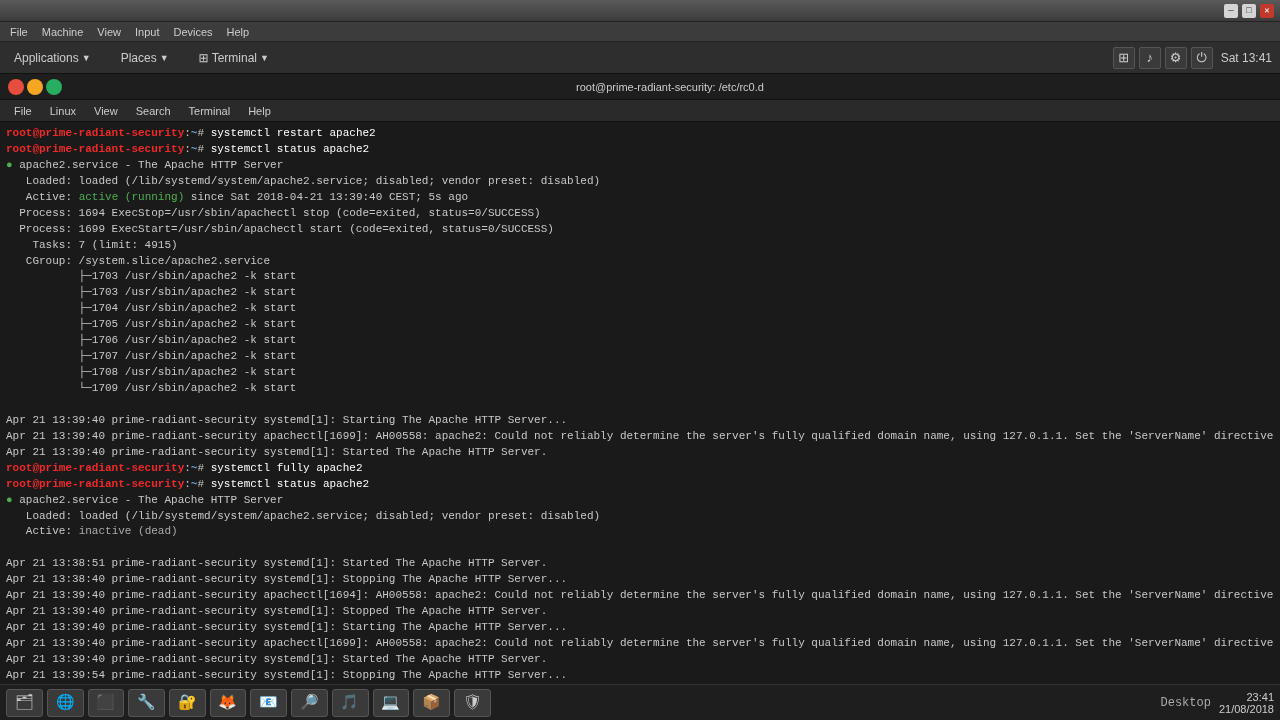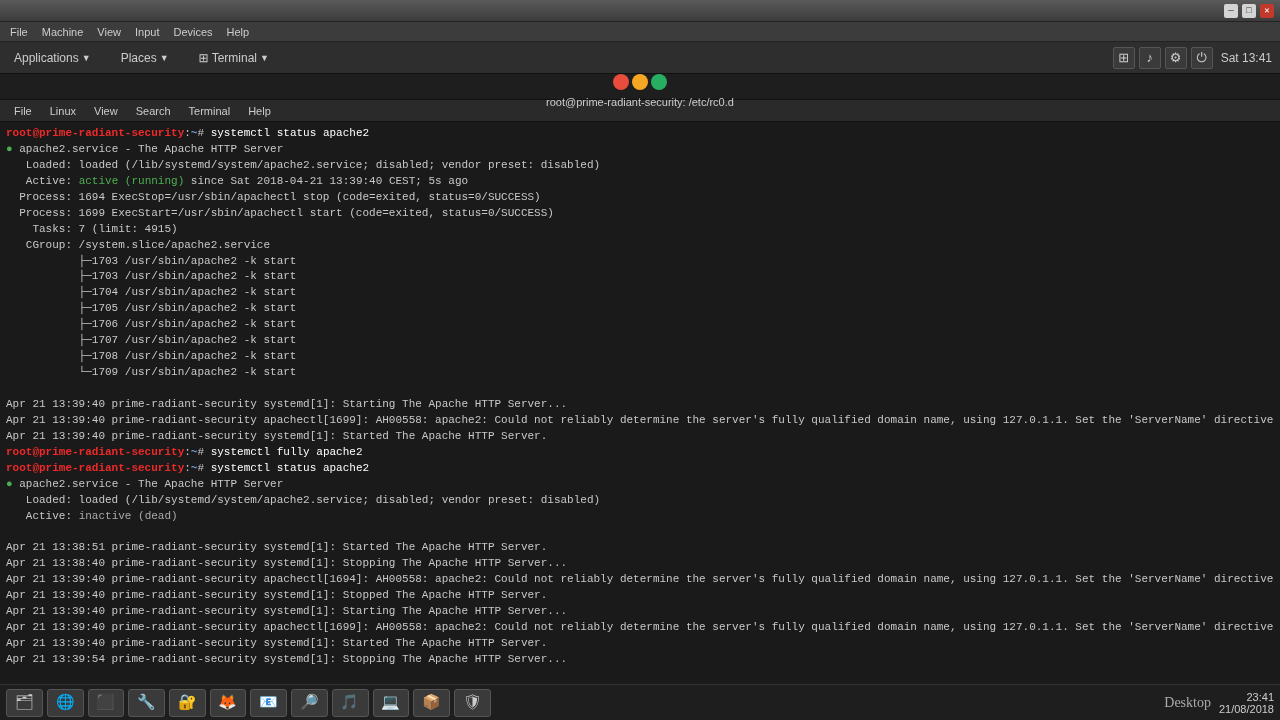--- a/index.html
+++ b/index.html
@@ -121,21 +121,20 @@
 
     
     #addressbar {
       background: #1e1e1e;
       height: 26px;
       display: flex;
       align-items: center;
       padding: 0 8px;
       border-bottom: 1px solid #111;
       gap: 6px;
-      flex-direction: column;
     }
     #addressbar .addr-btns {
       display: flex;
       gap: 3px;
     }
     #addressbar .addr-btn {
       width: 16px;
       height: 16px;
       border-radius: 50%;
       display: flex;
@@ -215,22 +214,22 @@
       border-radius: 3px;
       display: flex;
       align-items: center;
       justify-content: center;
       font-size: 15px;
       color: #ccc;
       cursor: pointer;
     }
     .taskbar-spacer { flex: 1; }
     .taskbar-label {
-      font-family: Liberation Serif, serif;
-      font-size: 14px;
+      font-family: Liberation Mono, monospace;
+      font-size: 12px;
       color: #aaa;
       padding: 0 4px;
     }
   </style>
 </head>
 <body>
 
 <div id="titlebar">
   <span style="font-size:11px;color:#aaa;font-family:sans-serif;"></span>
   <div class="win-controls">
@@ -287,20 +286,21 @@
 <div id="menubar2">
   <span>File</span>
   <span>Linux</span>
   <span>View</span>
   <span>Search</span>
   <span>Terminal</span>
   <span>Help</span>
 </div>
 
 <div id="terminal">
+  <span class="line"><span class="prompt-host">root@prime-radiant-security</span><span class="prompt-colon">:</span><span class="prompt-path">~</span><span class="prompt-dollar">#</span><span class="cmd-text"> systemctl restart apache2</span></span>
   <span class="line"><span class="prompt-host">root@prime-radiant-security</span><span class="prompt-colon">:</span><span class="prompt-path">~</span><span class="prompt-dollar">#</span><span class="cmd-text"> systemctl status apache2</span></span>
   <span class="line"><span class="green-dot">●</span> apache2.service - The Apache HTTP Server</span>
   <span class="line">   Loaded: loaded (/lib/systemd/system/apache2.service; disabled; vendor preset: disabled)</span>
   <span class="line">   Active: <span style="color:#4caf50;">active (running)</span> since Sat 2018-04-21 13:39:40 CEST; 5s ago</span>
   <span class="line">  Process: 1694 ExecStop=/usr/sbin/apachectl stop (code=exited, status=0/SUCCESS)</span>
   <span class="line">  Process: 1699 ExecStart=/usr/sbin/apachectl start (code=exited, status=0/SUCCESS)</span>
   <span class="line">    Tasks: 7 (limit: 4915)</span>
   <span class="line">   CGroup: /system.slice/apache2.service</span>
   <span class="line">           ├─1703 /usr/sbin/apache2 -k start</span>
   <span class="line">           ├─1703 /usr/sbin/apache2 -k start</span>

